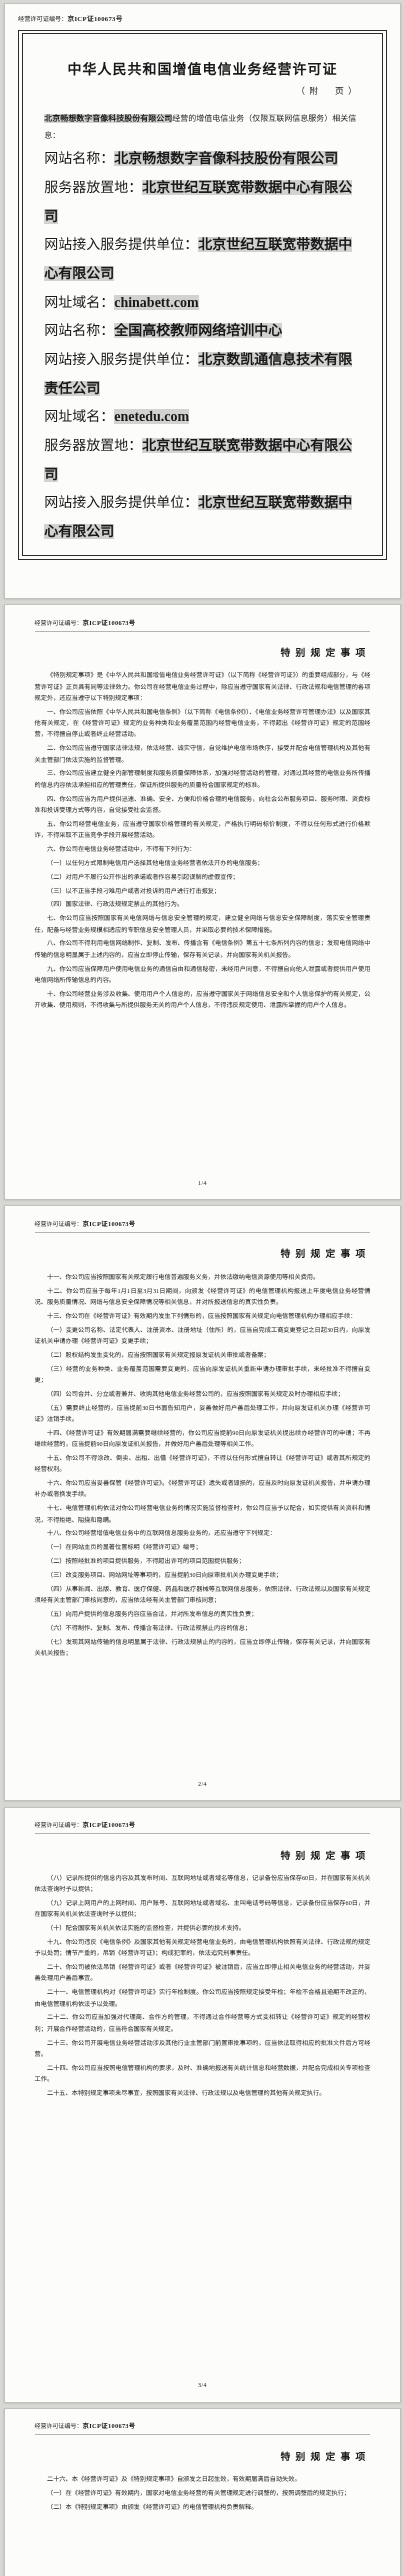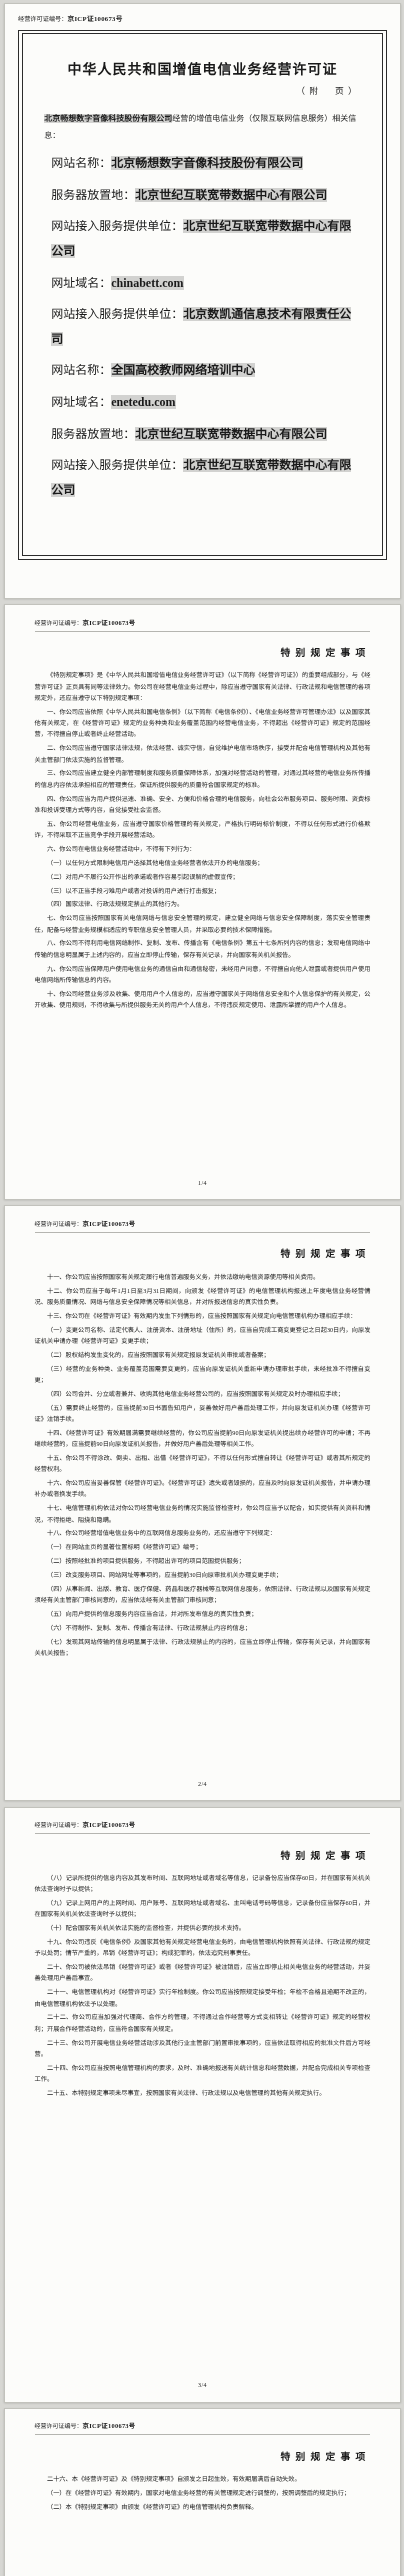--- a/index.html
+++ b/index.html
@@ -56,21 +56,21 @@
     font-size: 8.8px;
     margin-top: 6.2px;
     letter-spacing: 4.1px;
   }
   .cert-intro {
     font-size: 8px;
     line-height: 2.05;
     margin: 14.4px 0 0;
   }
   .cert-fields { margin-top: 1px; }
-  .field-row { font-size: 12px; line-height: 2.05; margin: 7px; }
+  .field-row { font-size: 14px; line-height: 2.05; margin: 0; }
   .hl { background: #d2d2d0; font-weight: bold; }
 
   
   .prov-page { padding: 12.4px 30px 15.5px; }
   .prov-page .lic-label { font-size: 6px; }
   .prov-page .lic-num { font-size: 6.4px; }
   .header-rule { border-bottom: 0.5px solid #b5b5b0; margin-top: 4.1px; }
   .prov-title {
     text-align: right;
     font-size: 9.8px;
@@ -103,22 +103,22 @@
     <div class="cert-frame-outer">
       <div class="cert-frame-inner">
         <h1 class="cert-title">中华人民共和国增值电信业务经营许可证</h1>
         <div class="cert-subtitle">（附　页）</div>
         <p class="cert-intro"><span class="hl">北京畅想数字音像科技股份有限公司</span><span>经营的增值电信业务（仅限互联网信息服务）相关信息：</span></p>
         <div class="cert-fields">
             <p class="field-row"><span>网站名称：</span><span class="hl">北京畅想数字音像科技股份有限公司</span></p>
             <p class="field-row"><span>服务器放置地：</span><span class="hl">北京世纪互联宽带数据中心有限公司</span></p>
             <p class="field-row"><span>网站接入服务提供单位：</span><span class="hl">北京世纪互联宽带数据中心有限公司</span></p>
             <p class="field-row"><span>网址域名：</span><span class="hl">chinabett.com</span></p>
+            <p class="field-row"><span>网站名称：</span><span class="hl">全国高校教师网络培训中心</span></p>
             <p class="field-row"><span>网站接入服务提供单位：</span><span class="hl">北京数凯通信息技术有限责任公司</span></p>
-            <p class="field-row"><span>网站名称：</span><span class="hl">全国高校教师网络培训中心</span></p>
             <p class="field-row"><span>网址域名：</span><span class="hl">enetedu.com</span></p>
             <p class="field-row"><span>服务器放置地：</span><span class="hl">北京世纪互联宽带数据中心有限公司</span></p>
             <p class="field-row"><span>网站接入服务提供单位：</span><span class="hl">北京世纪互联宽带数据中心有限公司</span></p>
           </div>
       </div>
     </div>
   </section>
 
   <section class="page prov-page">
     <div class="page-header">

